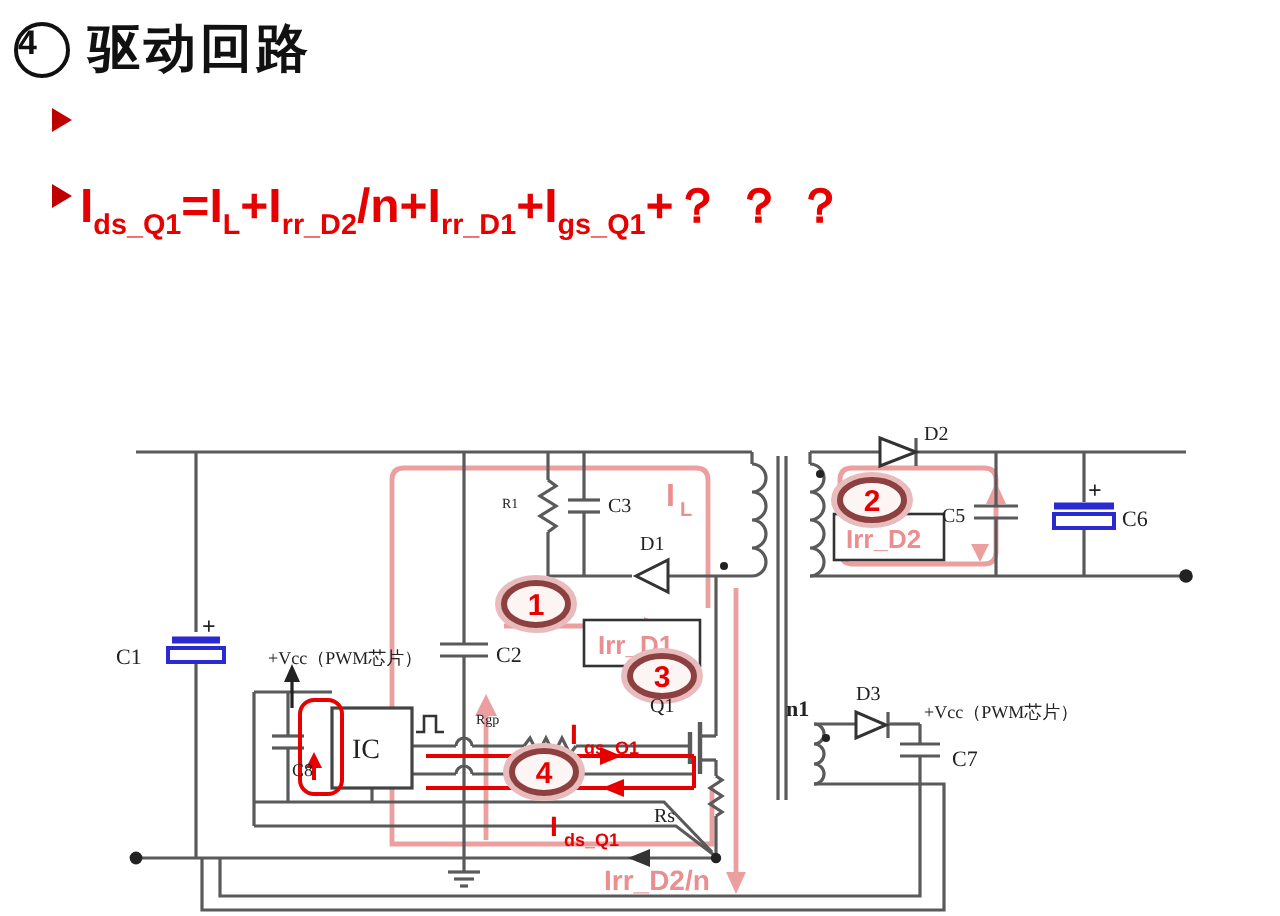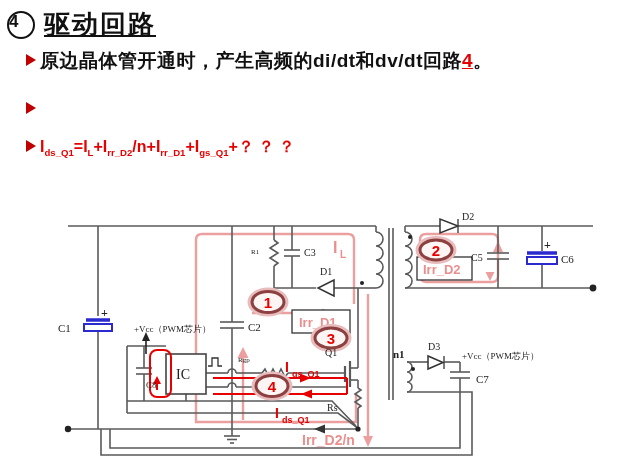--- a/index.html
+++ b/index.html
@@ -5,34 +5,34 @@
   html,body{margin:0;padding:0;}
   body{width:640px;height:458px;background:#ffffff;overflow:hidden;
        font-family:"Liberation Sans","DejaVu Sans",sans-serif;}
   .slide{position:relative;width:640px;height:458px;background:#fff;}
 
   
   .title-row{position:absolute;left:7px;top:7px;display:flex;align-items:center;gap:9px;}
   .circled-num{width:24px;height:24px;border:2.2px solid #111;border-radius:50%;
 entry    display:inline-flex;align-items:center;justify-content:center;
     font-size:17px;font-weight:bold;color:#111;line-height:1;}
-  .title-text{font-size:26px;font-weight:bold;color:#111;letter-spacing:2px;text-decoration:underline;}
+  .title-text{font-size:26px;font-weight:bold;color:#111;letter-spacing:2px;}
 
   
   .bullets{position:absolute;left:26px;top:48px;width:606px;}
   .bullet{display:flex;align-items:flex-start;margin-bottom:22px;}
   .b-arrow{width:0;height:0;margin-top:6px;margin-right:4px;flex:0 0 auto;
     border-top:6px solid transparent;border-bottom:6px solid transparent;
     border-left:10px solid #c00000;}
   .b-text{font-size:19px;color:#111;font-weight:600;line-height:1.35;letter-spacing:0.5px;}
   .b-text sub{font-size:0.6em;font-weight:bold;}
   .hl{color:#e60000;font-weight:bold;}
   .hl sub{color:#e60000;}
   .u{text-decoration:underline;}
-  .bullet.formula .b-text{font-size:16px;letter-spacing:0;}
+  .bullet.formula .b-text{font-size:24px;letter-spacing:0;}
   .bullet.formula .b-arrow{margin-top:4px;}
 
   
   .circuit{position:absolute;left:0;top:196px;}
   text{user-select:none;}
   .lbl{font-family:"Liberation Serif","DejaVu Serif",serif;fill:#222;}
   .plabel{font-family:"Liberation Sans","DejaVu Sans",sans-serif;font-weight:bold;fill:#ea8f8f;}
   .rlabel{font-family:"Liberation Sans","DejaVu Sans",sans-serif;font-weight:bold;fill:#e60000;}
   .badge-num{font-family:"Liberation Sans","DejaVu Sans",sans-serif;font-weight:bold;fill:#e60000;font-size:15px;}
 </style>
@@ -40,24 +40,20 @@
 <body>
 
 <div class="slide">
 
   <div class="title-row">
     <span class="circled-num">4</span>
     <span class="title-text">驱动回路</span>
   </div>
 
   <div class="bullets">
-    <div class="bullet">
-      <span class="b-arrow"></span>
-      <span class="b-text"><span>原边晶体管开通时，产生高频的di/dt和dv/dt回路</span><span class="hl u">4</span><span>。</span></span>
-    </div>
     <div class="bullet">
       <span class="b-arrow"></span>
     </div>
     <div class="bullet formula">
       <span class="b-arrow"></span>
       <span class="b-text"><span class="hl">I<sub>ds_Q1</sub></span><span class="hl">=</span><span class="hl">I<sub>L</sub></span><span class="hl">+</span><span class="hl">I<sub>rr_D2</sub></span><span class="hl">/n+</span><span class="hl">I<sub>rr_D1</sub></span><span class="hl">+</span><span class="hl">I<sub>gs_Q1</sub></span><span class="hl">+？ ？ ？</span></span>
     </div>
   </div>
 
   <svg class="circuit" width="640" height="262" viewBox="0 0 640 262">

